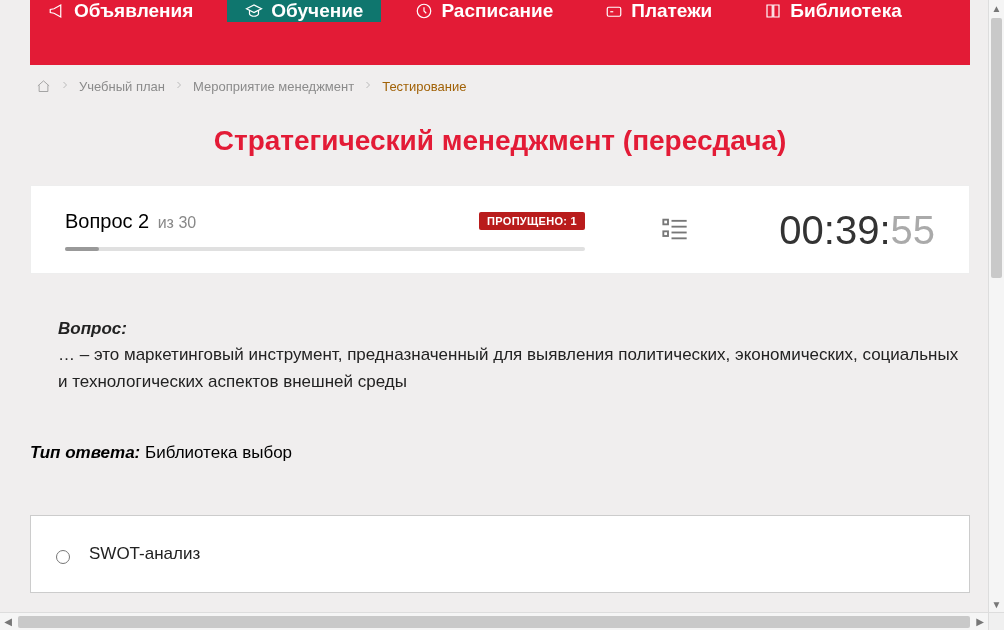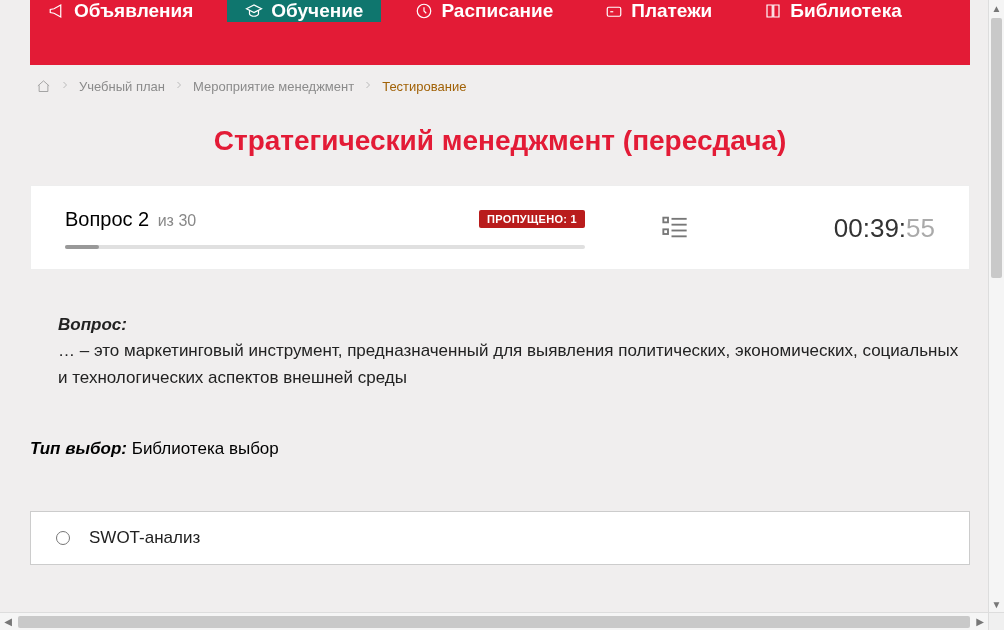--- a/index.html
+++ b/index.html
@@ -115,21 +115,21 @@
     border-radius: 2px;
   }
   .list-icon {
     margin-left: 75px;
     cursor: pointer;
     color: #777;
   }
   .list-icon svg { stroke: #777; fill: none; stroke-width: 1.6; }
   .timer {
     margin-left: auto;
-    font-size: 26px;
+    font-size: 40px;
     font-weight: 400;
     color: #333;
     font-feature-settings: "tnum";
   }
   .timer .secs { color: #aaa; }
   .q-body {
     margin-top: 42px;
     font-size: 17px;
     color: #222;
     line-height: 1.55;
@@ -137,24 +137,24 @@
   }
   .q-body .lbl { font-weight: 700; font-style: italic; }
   .answer-type { margin-top: 48px; font-size: 17px; }
   .answer-type .lbl { font-weight: 700; font-style: italic; }
   .options {
     margin-top: 52px;
   }
   .option {
     border: 1px solid #ccc;
     background: #fff;
-    padding: 16px 20px;
+    padding: 28px 20px;
     margin-bottom: 11px;
     display: flex;
-    align-items: flex-start;
+    align-items: flex-end;
     gap: 16px;
     cursor: pointer;
     font-size: 17px;
     color: #222;
   }
   .option input[type=radio] {
     width: 14px; height: 14px;
     cursor: pointer;
   }
 
@@ -312,21 +312,21 @@
         <span>00:39:</span><span class="secs">55</span>
       </div>
     </div>
 
     <div class="q-body">
       <div><span class="lbl">Вопрос:</span></div>
       <div>… – это маркетинговый инструмент, предназначенный для выявления политических, экономических, социальных и технологических аспектов внешней среды</div>
     </div>
 
     <div class="answer-type">
-      <span class="lbl">Тип выбор:</span>
+      <span class="lbl">Тип ответа:</span>
       <span>Библиотека выбор</span>
     </div>
 
     <div class="options">
       <label class="option">
         <input type="radio" name="ans" style="">
         <span>SWOT-анализ</span>
       </label>
 
     </div>

